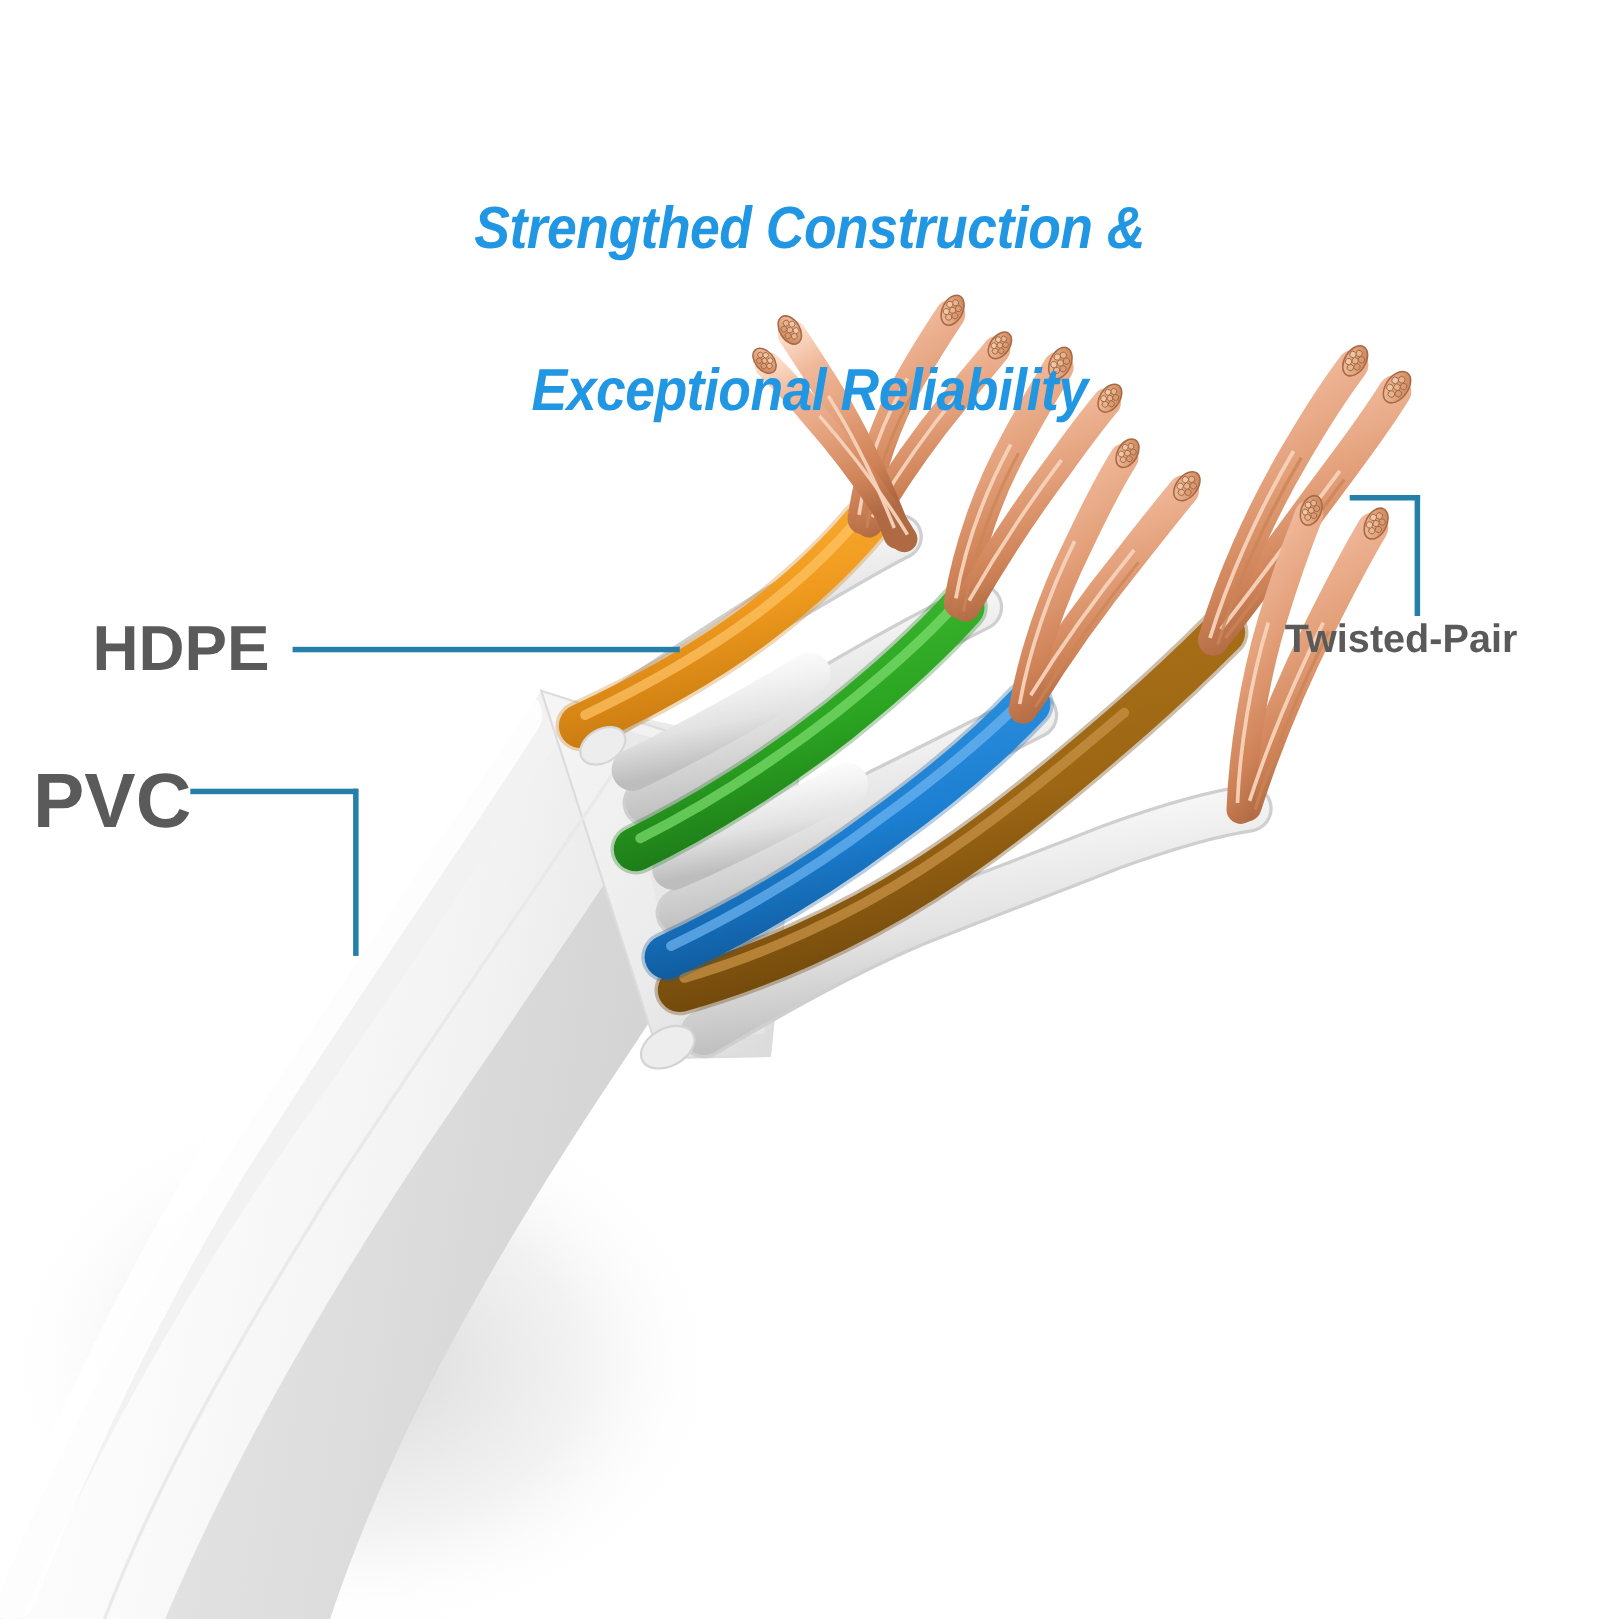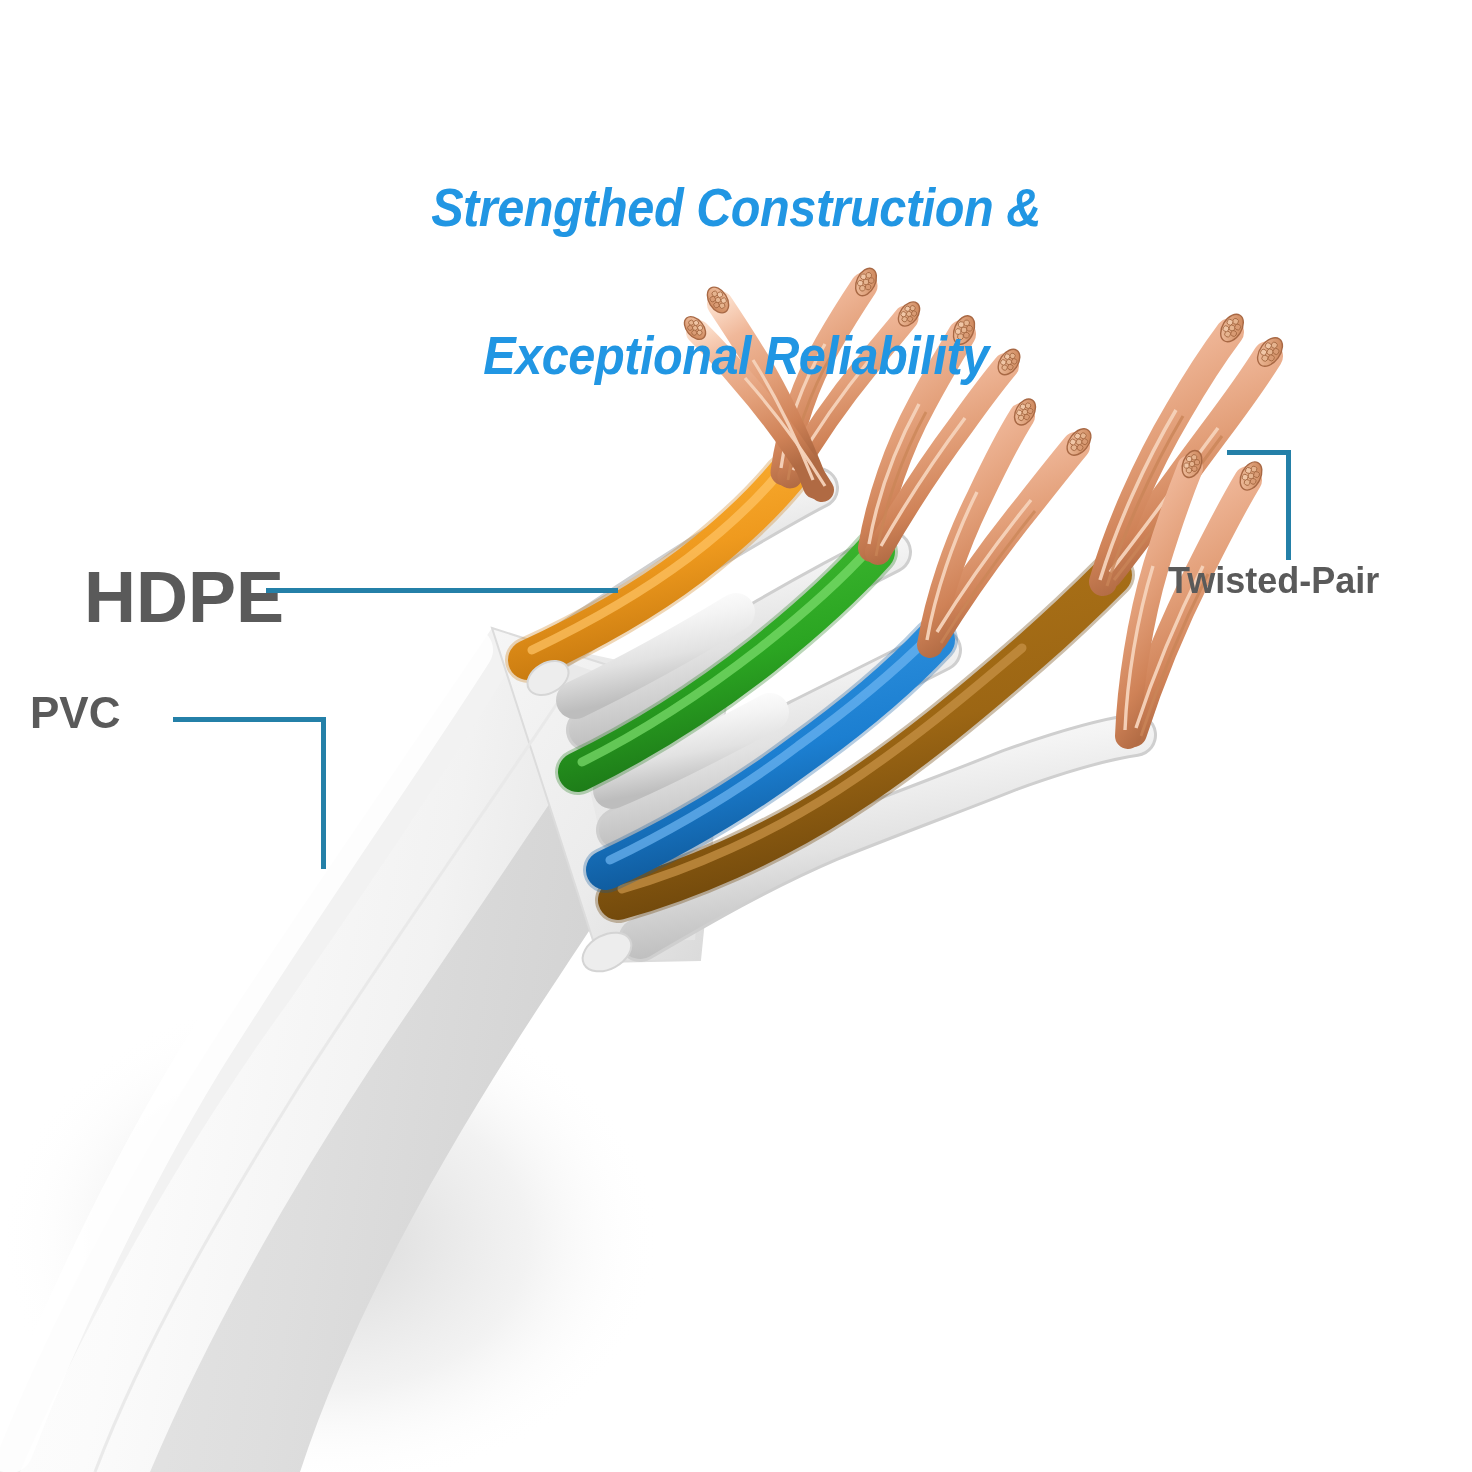--- a/index.html
+++ b/index.html
@@ -22,22 +22,22 @@
 
   
   .calloutLabel{
     position:absolute;
     font-family:"Liberation Sans",sans-serif;
     font-weight:bold;
     color:#5a5a5a;
     white-space:nowrap;
     letter-spacing:0px;
   }
-  #lblHDPE{ left:84px;  top:556px; font-size:72px; }
-  #lblPVC { left:30px;  top:688px; font-size:44px; }
+  #lblHDPE{ left:84px;  top:556px; font-size:58px; }
+  #lblPVC { left:30px;  top:688px; font-size:70px; }
   #lblTP  { left:1168px;top:560px; font-size:36px; font-weight:normal;}
   #lblTP{font-weight:bold;}
 
   
   .leader{position:absolute;background:#2480a8;}
   .lh{height:5px;}
   .lv{width:5px;}
 
   #ld-hdpe { left:266px; top:588px; width:352px; }
   #ld-pvc-h{ left:173px; top:717px; width:152px; }

